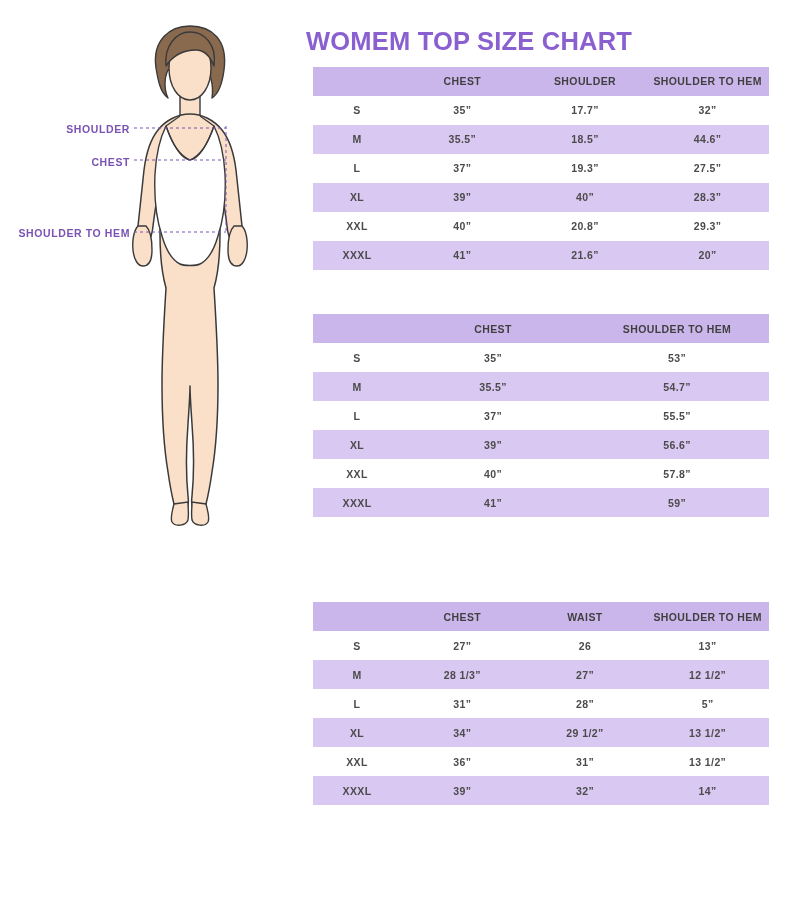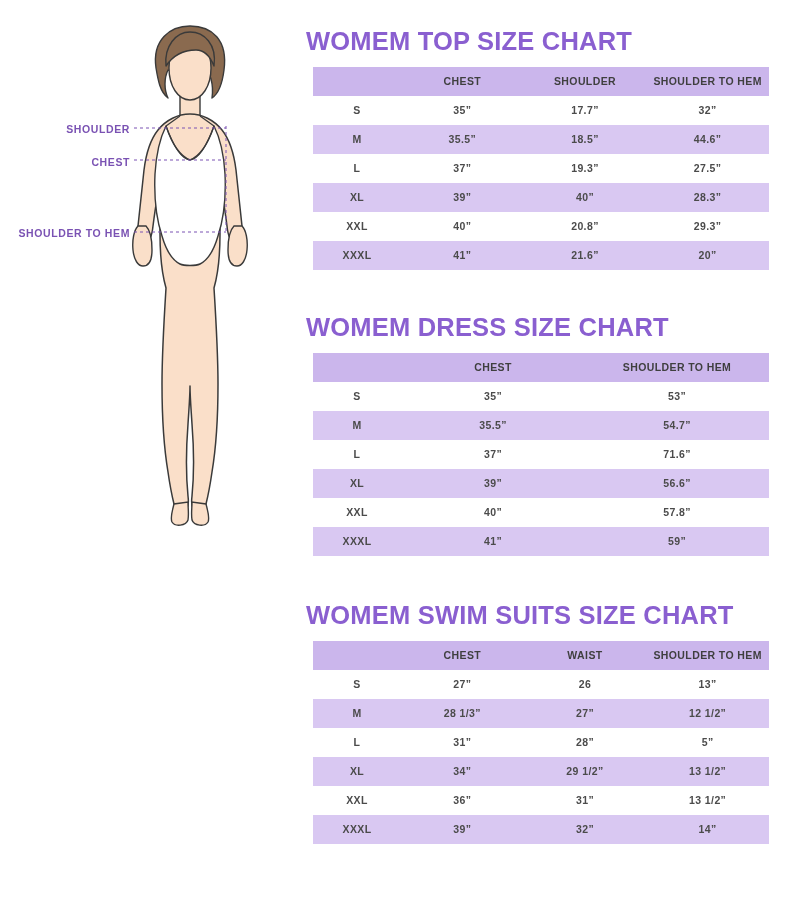--- a/index.html
+++ b/index.html
@@ -229,21 +229,20 @@
             <td class="size-cell">XXXL</td>
             <td>41”</td>
             <td>21.6”</td>
             <td>20”</td>
           </tr>
         </tbody>
       </table>
     </div>
 
     <div class="chart-block" id="block-dress">
-      <h2 class="chart-title">WOMEM DRESS SIZE CHART</h2>
       <table class="size-table">
         <thead>
           <tr>
             <th class="size-cell blank"></th>
             <th>CHEST</th>
             <th>SHOULDER TO HEM</th>
           </tr>
         </thead>
         <tbody>
           <tr class="plain">
@@ -252,21 +251,21 @@
             <td>53”</td>
           </tr>
           <tr class="shaded">
             <td class="size-cell">M</td>
             <td>35.5”</td>
             <td>54.7”</td>
           </tr>
           <tr class="plain">
             <td class="size-cell">L</td>
             <td>37”</td>
-            <td>71.6”</td>
+            <td>55.5”</td>
           </tr>
           <tr class="shaded">
             <td class="size-cell">XL</td>
             <td>39”</td>
             <td>56.6”</td>
           </tr>
           <tr class="plain">
             <td class="size-cell">XXL</td>
             <td>40”</td>
             <td>57.8”</td>
@@ -274,21 +273,20 @@
           <tr class="shaded">
             <td class="size-cell">XXXL</td>
             <td>41”</td>
             <td>59”</td>
           </tr>
         </tbody>
       </table>
     </div>
 
     <div class="chart-block" id="block-swim">
-      <h2 class="chart-title">WOMEM SWIM SUITS SIZE CHART</h2>
       <table class="size-table">
         <thead>
           <tr>
             <th class="size-cell blank"></th>
             <th>CHEST</th>
             <th>WAIST</th>
             <th>SHOULDER TO HEM</th>
           </tr>
         </thead>
         <tbody>

